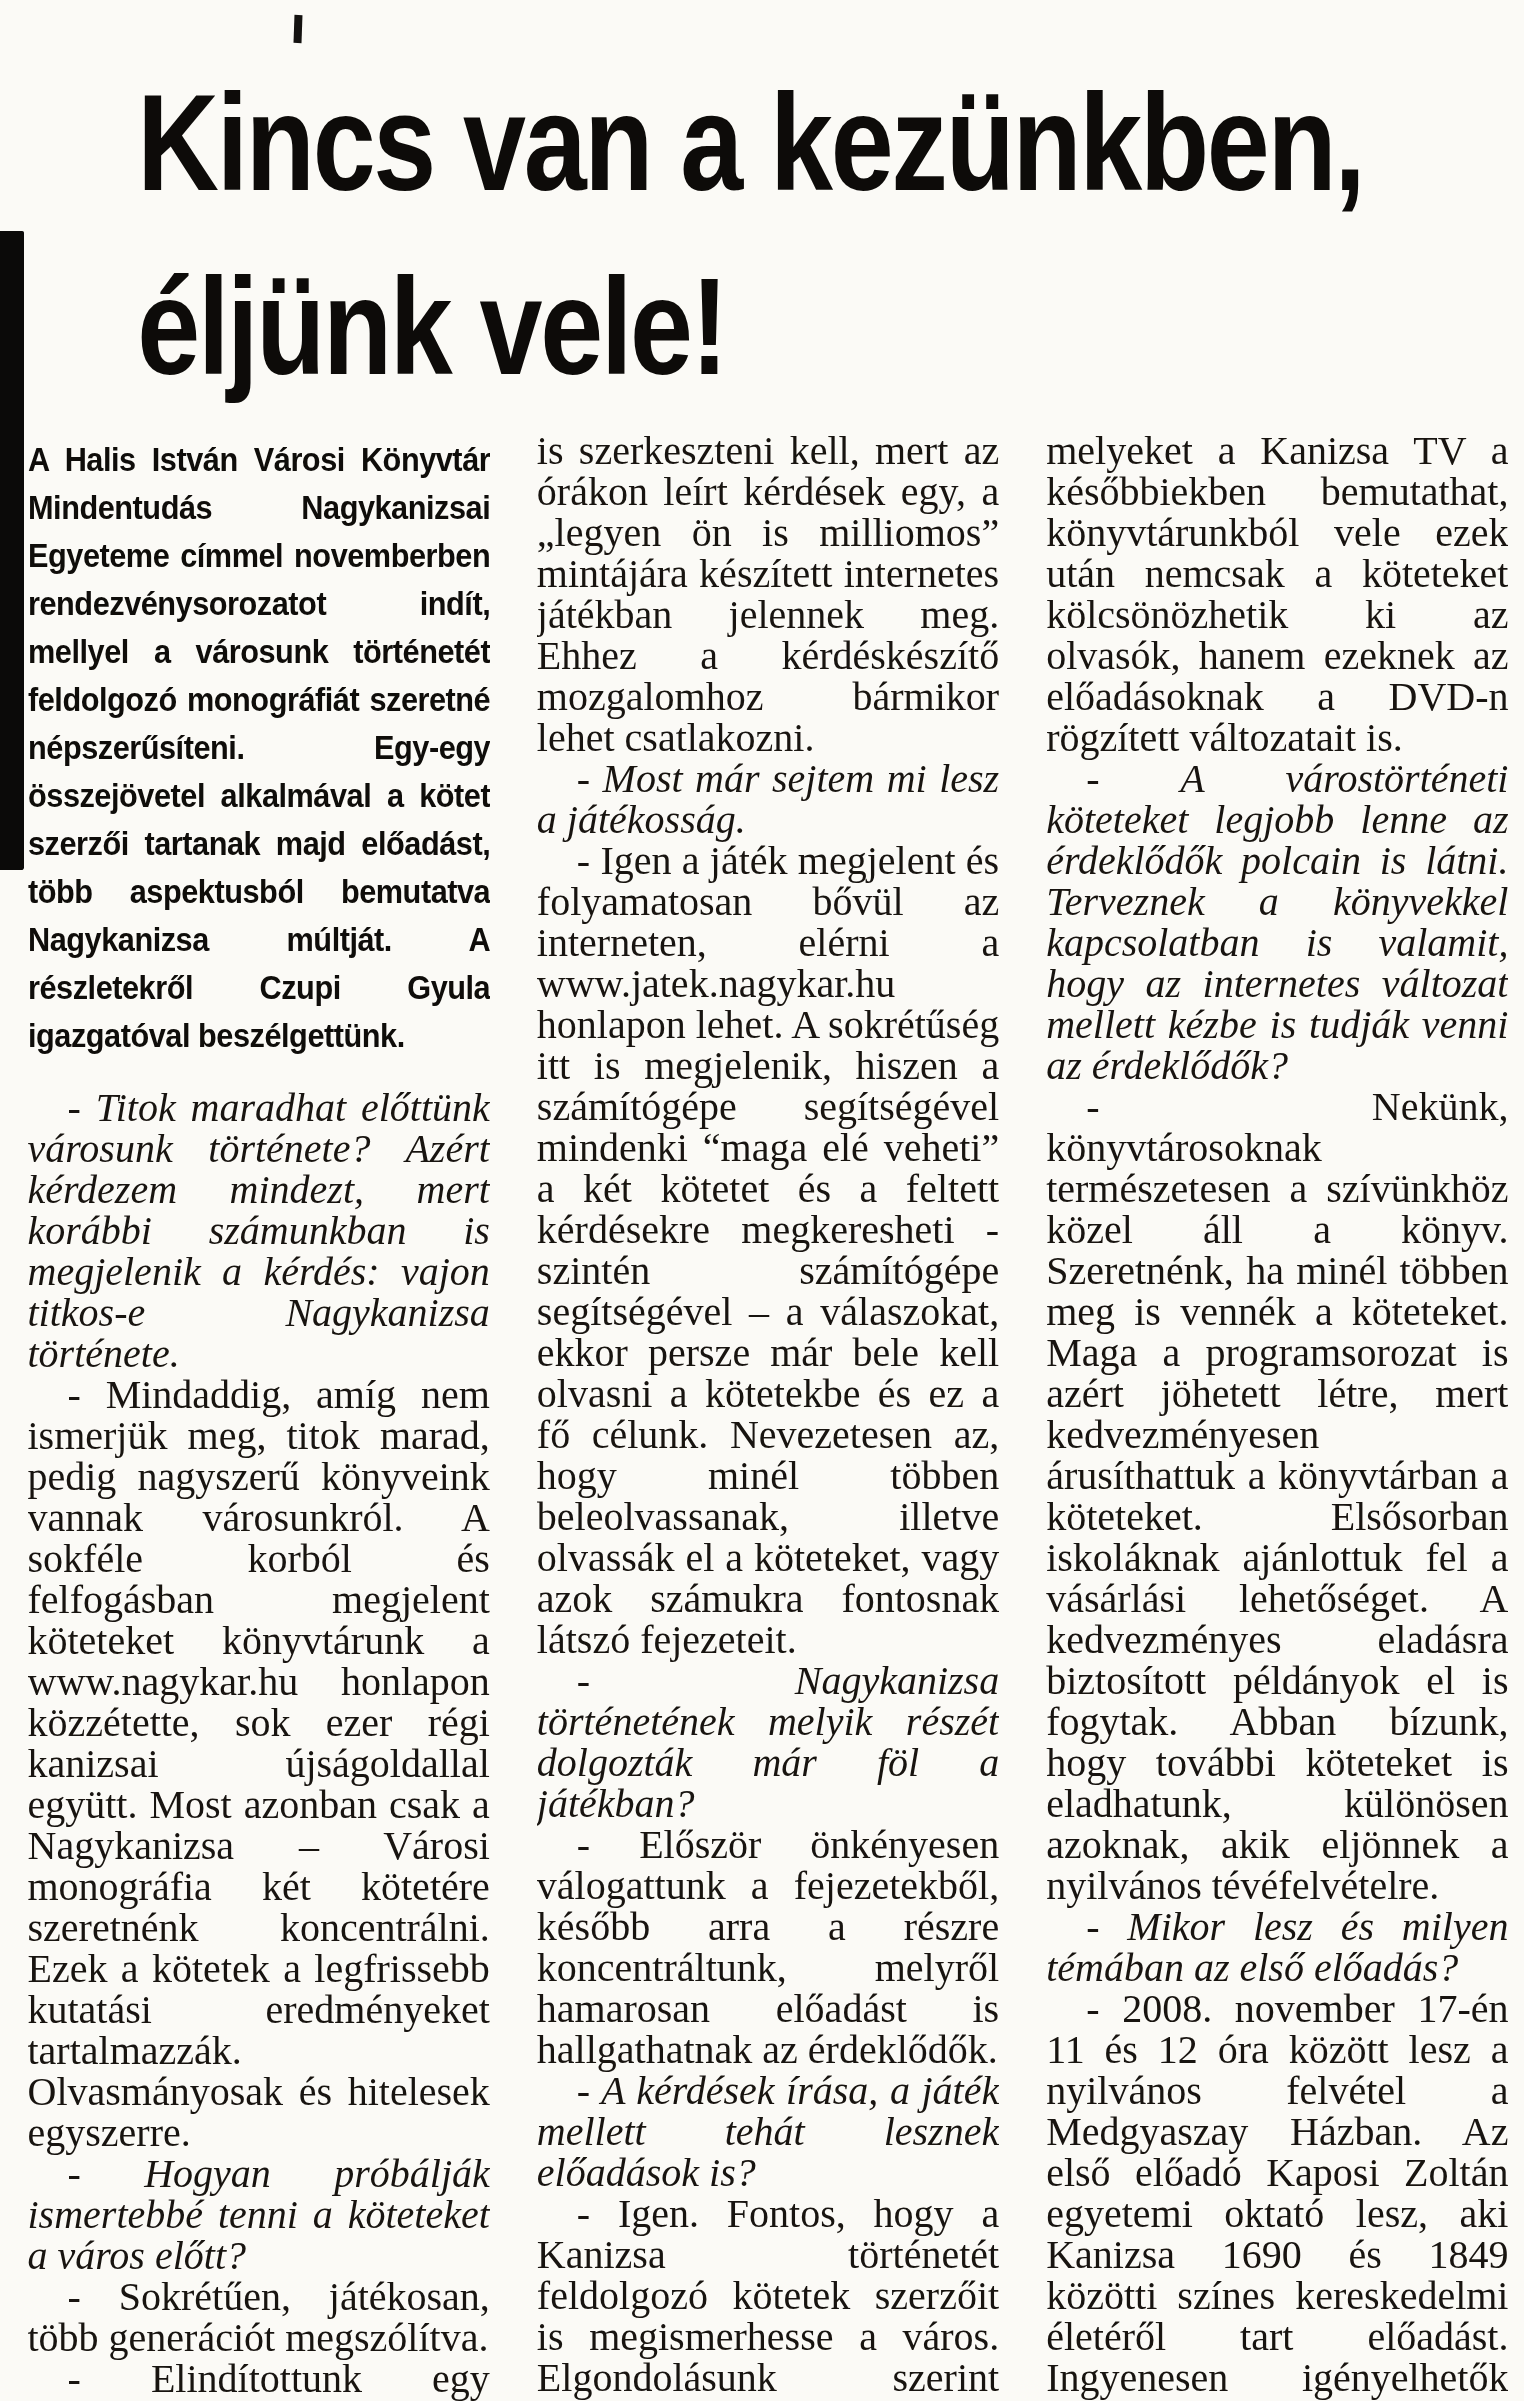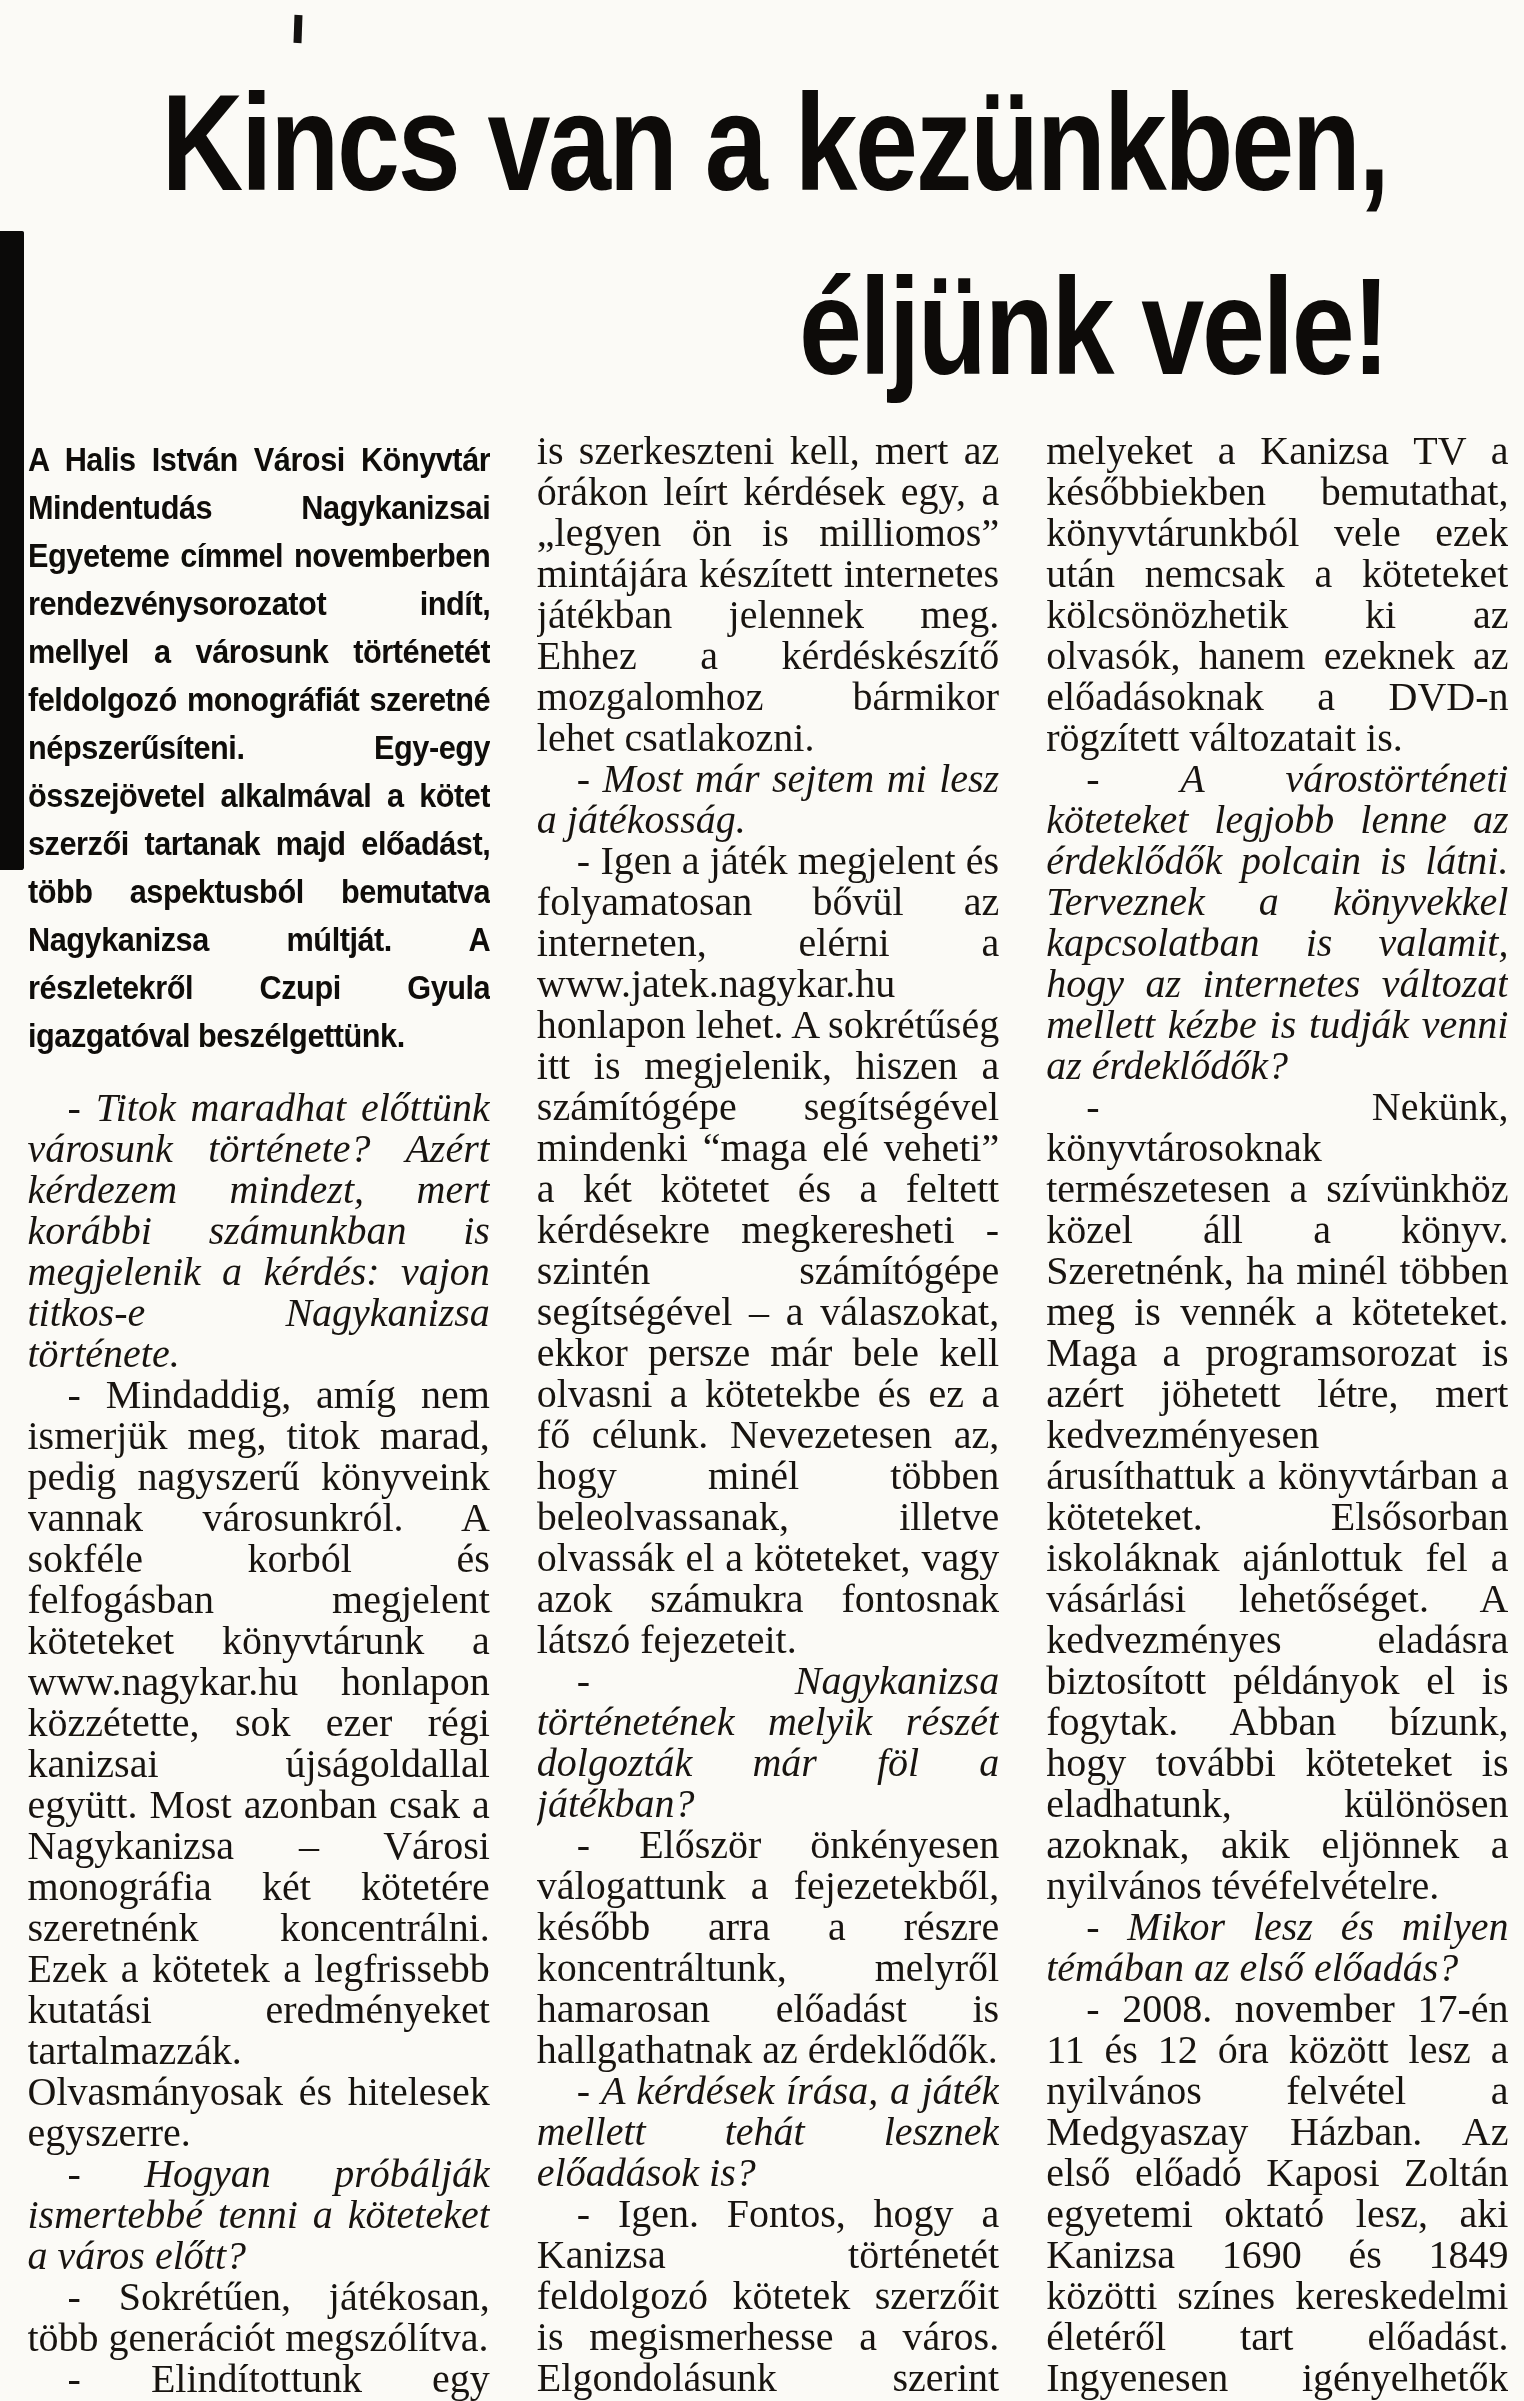--- a/index.html
+++ b/index.html
@@ -21,21 +21,21 @@
   }
   .top-tick {
     position: absolute;
     left: 294px; top: 14.7px;
     width: 8.3px; height: 27.5px;
     background: #141210;
     transform: rotate(2deg);
   }
   .headline {
     margin: 50px 0 0 0;
-    text-align: right;
+    text-align: left;
     font-family: "Liberation Sans", sans-serif;
     font-weight: 700;
     color: #0d0b09;
   }
   .headline-line {
     display: block;
     font-size: 138px;
     line-height: 184px;
     letter-spacing: -2.8px;
     white-space: nowrap;

